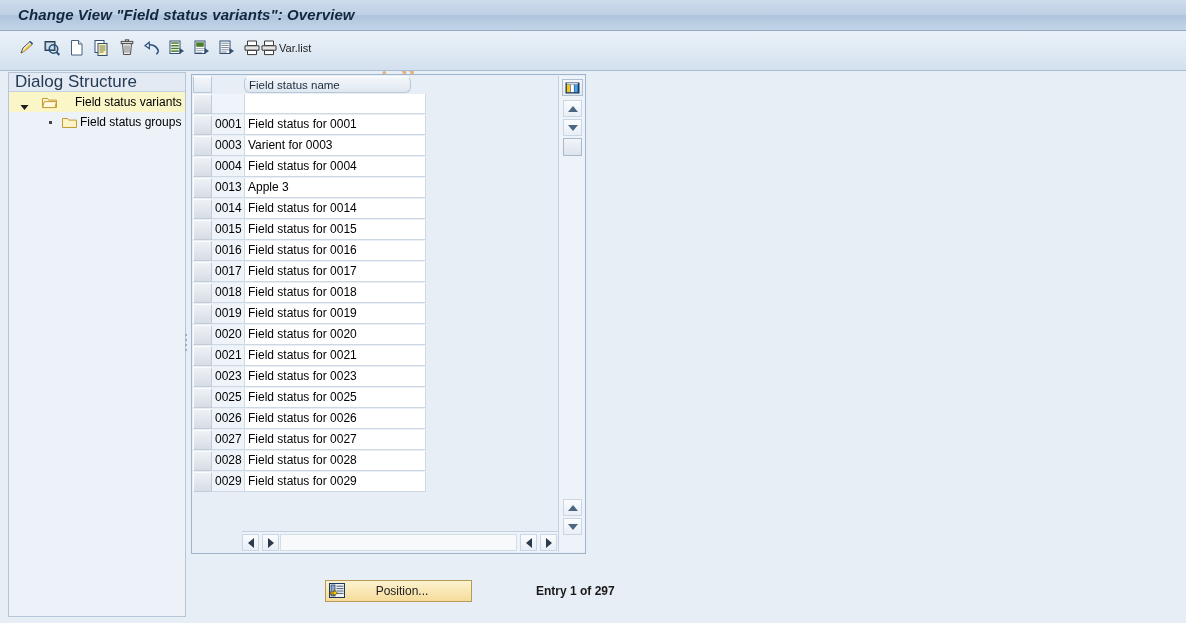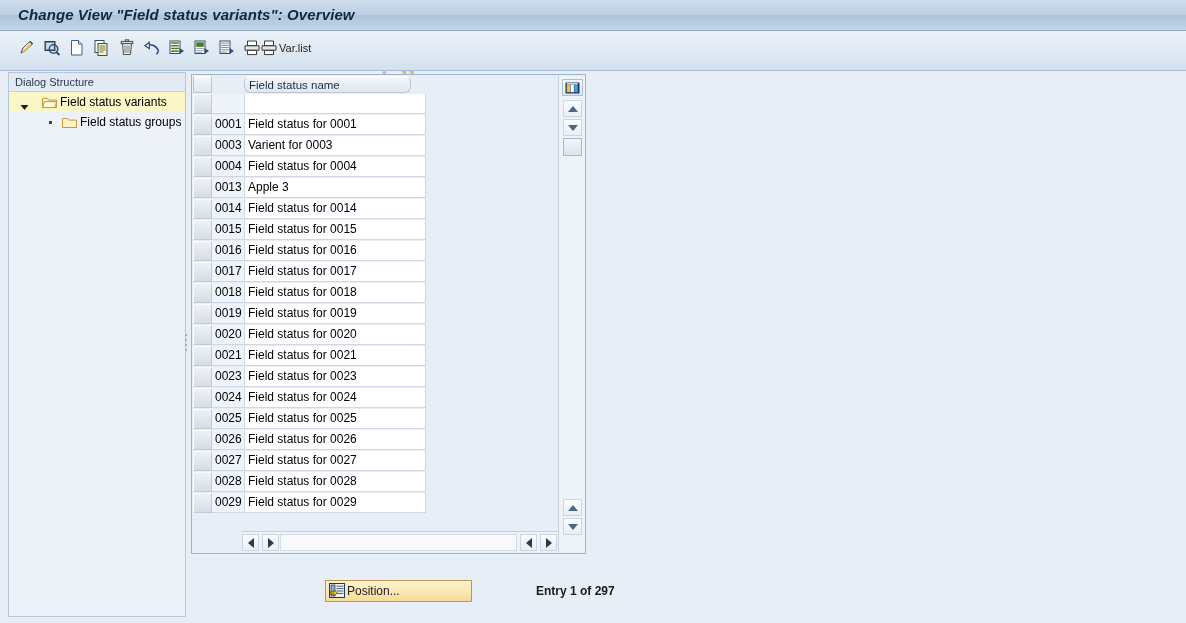--- a/index.html
+++ b/index.html
@@ -51,37 +51,37 @@
   }
 
   
   .tree-panel{
     position:absolute;left:8px;top:72px;width:178px;height:545px;
     background:#edf2f8;border:1px solid #b5c6d9;box-sizing:border-box;
   }
   .tree-head{
     height:18px;line-height:18px;padding-left:6px;
     background:#e3eaf3;border-bottom:1px solid #c3d1e1;
-    font-size:11px;color:#243b55;
+    font-size:17px;color:#243b55;
   }
   .tree-row{
     position:relative;height:20px;line-height:20px;font-size:12px;
     white-space:nowrap;cursor:default;
   }
   .tree-row.sel{background:#fbf6c8;}
   .tree-row .expander{
     position:absolute;left:11px;top:6px;width:9px;height:9px;
   }
   .tree-row .dot{
     position:absolute;left:40px;top:9px;width:3px;height:3px;background:#444;
   }
   .tree-row .ficon{position:absolute;top:3px;width:15px;height:13px;}
   .tree-row .tlabel{position:absolute;white-space:nowrap;}
   .r1 .ficon{left:33px;}
-  .r1 .tlabel{left:51px;}
+  .r1 .tlabel{left:66px;}
   .r2 .ficon{left:53px;}
   .r2 .tlabel{left:71px;}
 
   
   .splitter{
     position:absolute;left:184px;top:334px;width:4px;height:22px;
   }
   .splitter i{display:block;width:2px;height:2px;background:#9fb0c4;margin:0 0 3px 1px;}
 
   
@@ -173,21 +173,21 @@
   .arrow-rt{border-top:5px solid transparent;border-bottom:5px solid transparent;border-left:6px solid #2b3b4d;}
 
   
   .pos-btn{
     position:absolute;left:325px;top:580px;width:147px;height:22px;
     background:linear-gradient(to bottom,#fdf3cf,#f6dc9b);
     border:1px solid #b79a55;box-sizing:border-box;
     display:flex;align-items:center;cursor:default;
   }
   .pos-btn .pb-icon{margin-left:3px;width:18px;height:16px;display:flex;align-items:center;}
-  .pos-btn .pb-lbl{flex:1;text-align:left;font-size:12px;color:#222;padding-right:14px;}
+  .pos-btn .pb-lbl{flex:1;text-align:center;font-size:12px;color:#222;padding-right:14px;}
   .entry-txt{
     position:absolute;left:536px;top:584px;font-size:12px;color:#1a1a1a;white-space:nowrap;font-weight:bold;
   }
 </style>
 </head>
 <body>
 
 <div id="app">
 
   <div class="titlebar">
@@ -424,25 +424,20 @@
           <div class="cell-k">0021</div>
           <div class="cell-n">Field status for 0021</div>
         </div>
         <div class="trow">
           <div class="cell-sel"></div>
           <div class="cell-k">0023</div>
           <div class="cell-n">Field status for 0023</div>
         </div>
         <div class="trow">
           <div class="cell-sel"></div>
-          <div class="cell-k">0024</div>
-          <div class="cell-n">Field status for 0024</div>
-        </div>
-        <div class="trow">
-          <div class="cell-sel"></div>
           <div class="cell-k">0025</div>
           <div class="cell-n">Field status for 0025</div>
         </div>
         <div class="trow">
           <div class="cell-sel"></div>
           <div class="cell-k">0026</div>
           <div class="cell-n">Field status for 0026</div>
         </div>
         <div class="trow">
           <div class="cell-sel"></div>

